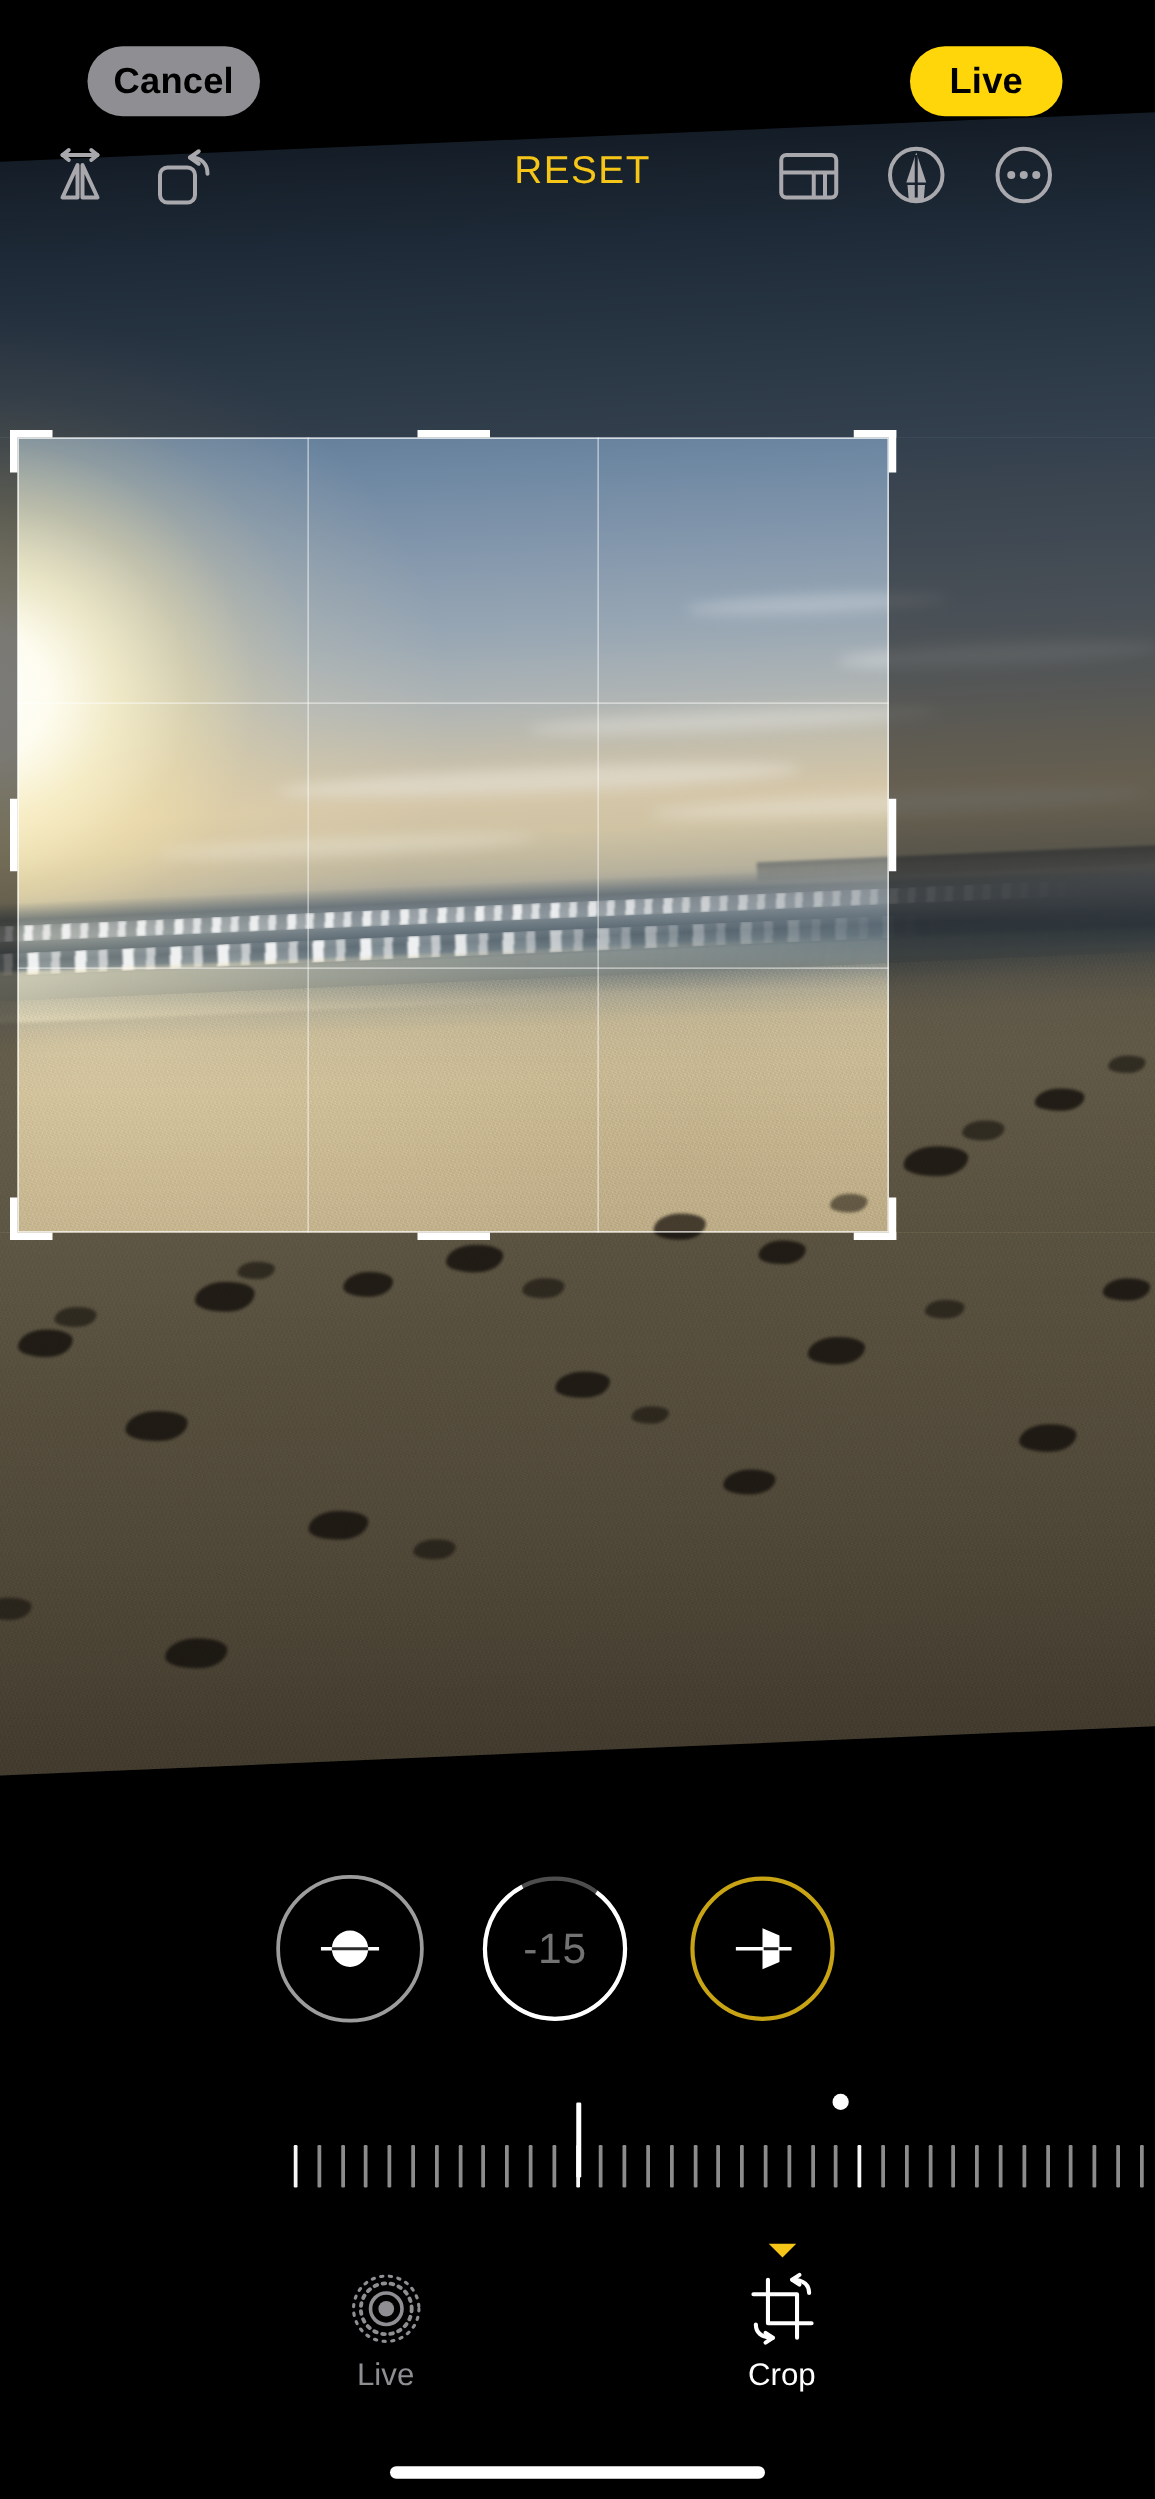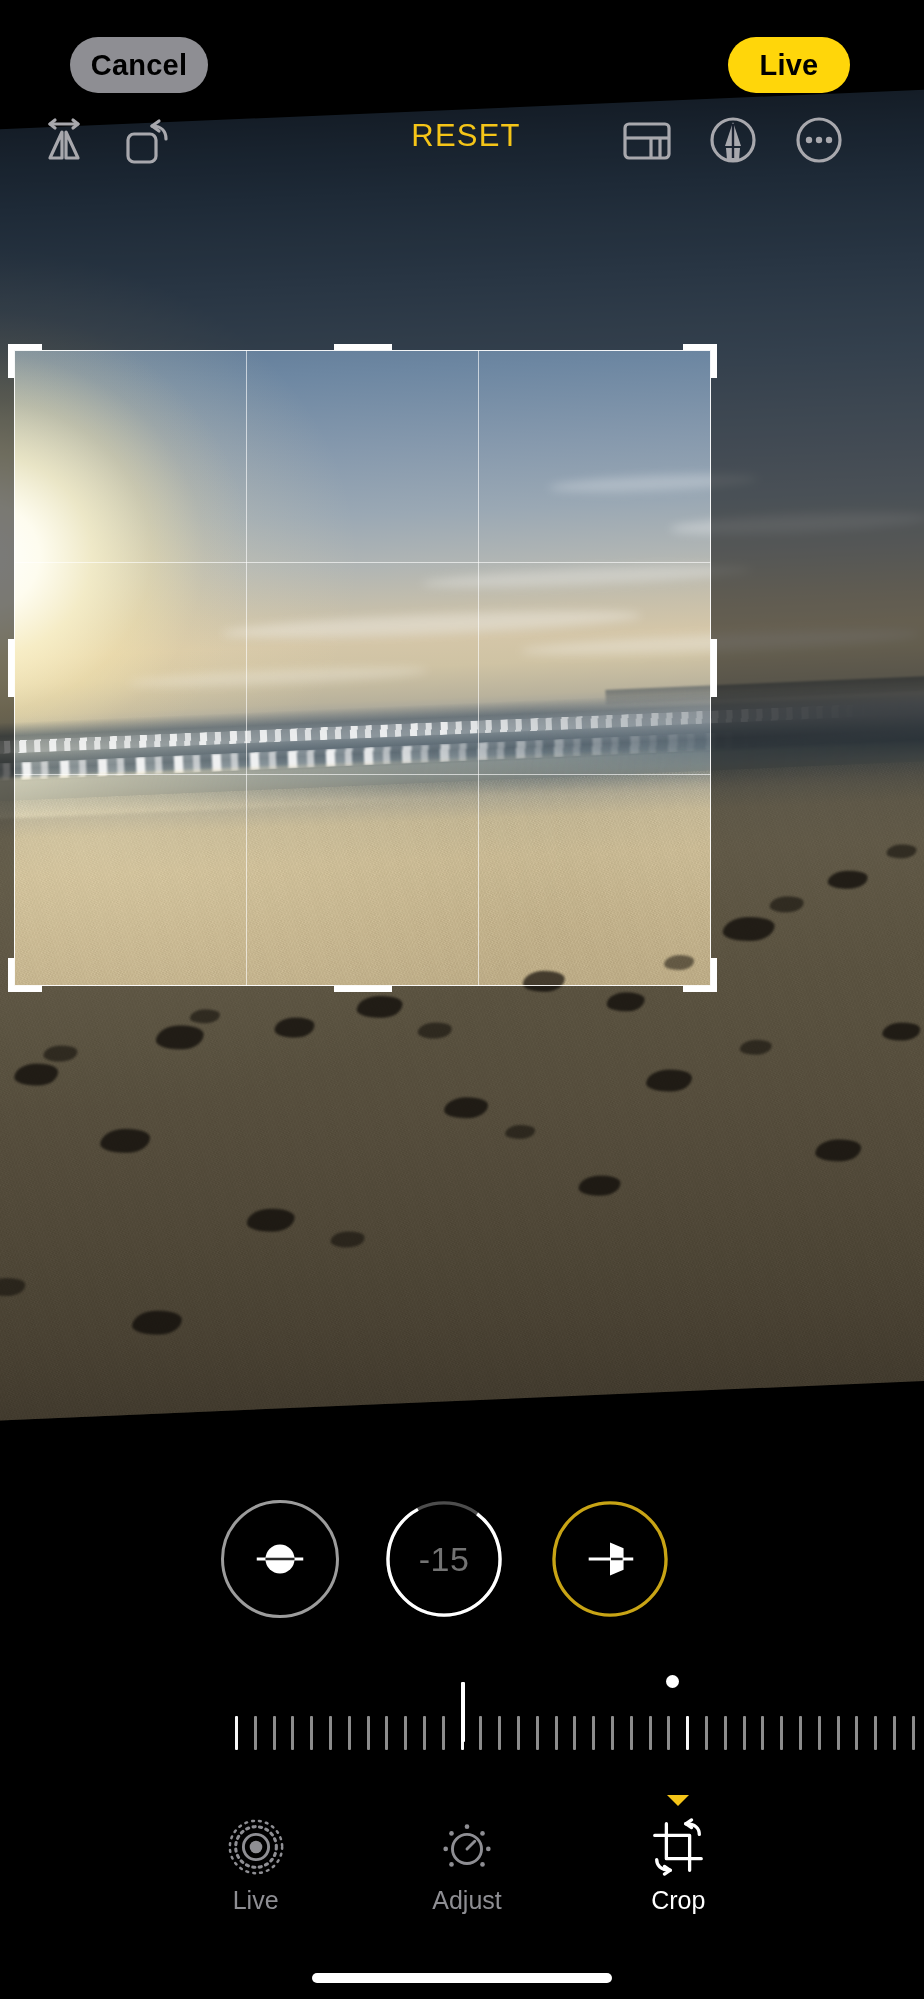--- a/index.html
+++ b/index.html
@@ -430,37 +430,20 @@
       <svg viewBox="0 0 64 64" fill="none" stroke="#8e8e93" stroke-width="3">
         <circle cx="32" cy="32" r="6.5" fill="#8e8e93" stroke="none"></circle>
         <circle cx="32" cy="32" r="13"></circle>
         <circle cx="32" cy="32" r="21" stroke-dasharray="2.2 4.6" stroke-width="3.2" stroke-linecap="round"></circle>
         <circle cx="32" cy="32" r="27" stroke-dasharray="1.8 5.4" stroke-width="2.6" stroke-linecap="round"></circle>
       </svg>
     </div>
     <div class="lbl">Live</div>
   </div>
 
-  <div class="tab">
-    <div class="tip"></div>
-    <div class="ic">
-      <svg viewBox="0 0 64 64" fill="none" stroke="#8e8e93" stroke-width="3" stroke-linecap="round">
-        <circle cx="32" cy="34" r="15"></circle>
-        <path d="M32 34 L40 26"></path>
-        <circle cx="32" cy="11" r="2.4" fill="#8e8e93" stroke="none"></circle>
-        <circle cx="48" cy="18" r="2.4" fill="#8e8e93" stroke="none"></circle>
-        <circle cx="54" cy="34" r="2.4" fill="#8e8e93" stroke="none"></circle>
-        <circle cx="48" cy="50" r="2.4" fill="#8e8e93" stroke="none"></circle>
-        <circle cx="16" cy="18" r="2.4" fill="#8e8e93" stroke="none"></circle>
-        <circle cx="10" cy="34" r="2.4" fill="#8e8e93" stroke="none"></circle>
-        <circle cx="16" cy="50" r="2.4" fill="#8e8e93" stroke="none"></circle>
-      </svg>
-    </div>
-    <div class="lbl">Adjust</div>
-  </div>
 
 
   <div class="tab active">
     <div class="tip"></div>
     <div class="ic">
       <svg viewBox="0 0 64 64" fill="none" stroke="#ffffff" stroke-width="3.4" stroke-linecap="round" stroke-linejoin="round">
         <path d="M20 8 V44 H56"></path>
         <path d="M8 20 H44 V56"></path>
         <path d="M40 8 C50 8 54 13 54 19"></path>
         <path d="M40 8 l6 -4 M40 8 l6 4"></path>

